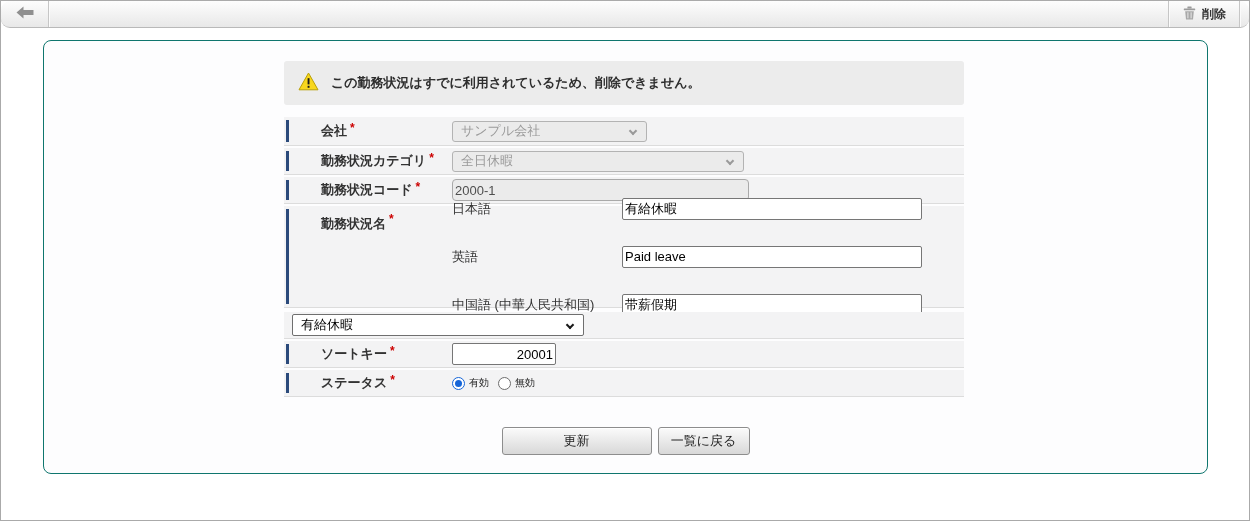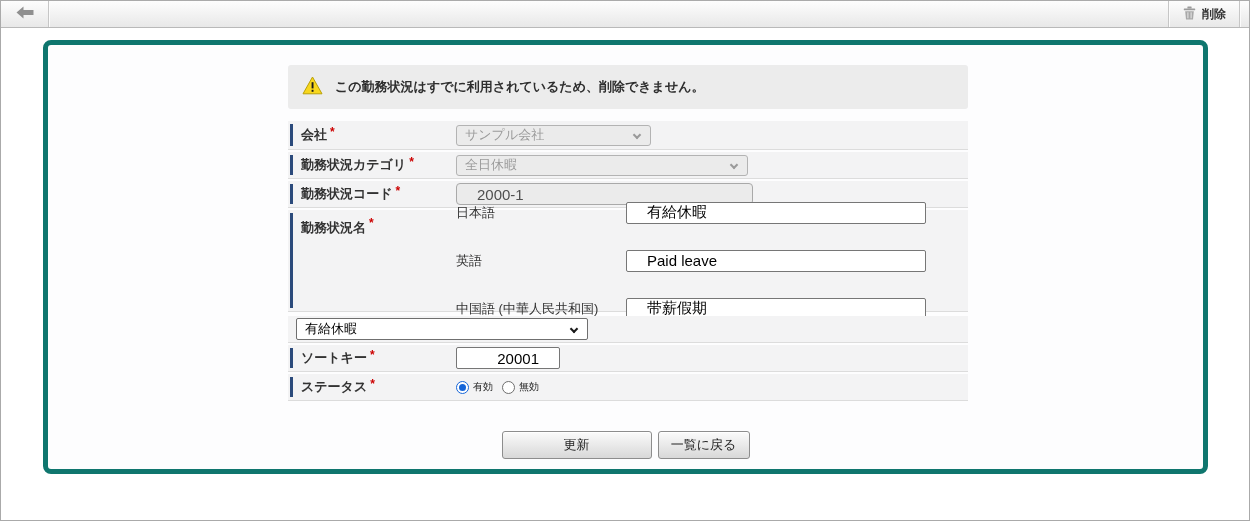--- a/index.html
+++ b/index.html
@@ -6,61 +6,61 @@
   body { margin: 0; background: #fff; font-family: "Liberation Sans", "DejaVu Sans", sans-serif; }
 
   .page { position: relative; width: 1250px; height: 521px; border: 1px solid #aaaaaa; background: #fff; overflow: hidden; }
 
   
   .titlebar { height: 29px; margin-top: 1px; background: linear-gradient(#464646, #161616); color: #fff;
               display: flex; align-items: center; padding: 0 10px; font-size: 15px; font-weight: bold; letter-spacing: 1px; }
 
   
   .toolbar { height: 27px; background: linear-gradient(#fdfdfd, #e8e8e8); border-bottom: 1px solid #b9b9b9;
-             display: flex; align-items: stretch; }
+             display: flex; align-items: stretch; border-radius: 9px; }
   .back-btn { width: 47px; display: flex; align-items: center; justify-content: center; background: transparent; border: none; cursor: pointer; padding: 0; }
   .vsep { width: 0; border-left: 1px solid #c6c6c6; border-right: 1px solid #fbfbfb; }
   .spacer { flex: 1; }
   .del-btn { display: flex; align-items: center; gap: 6px; padding: 0 13px; background: transparent; border: none;
              font-family: inherit; font-weight: bold; font-size: 12px; color: #333; cursor: pointer; }
   .edge-pad { width: 8px; }
 
   
   .content { position: relative; height: 462px; background: #fff; }
   .panel { position: absolute; left: 42px; top: 12px; width: 1165px; height: 434px;
-           background: #fdfdfe; border: 5px solid #0f766e; border-radius: 8px; }
+           background: #fdfdfe; border: 1px solid #0f766e; border-radius: 8px; }
 
   
   .warning { position: absolute; left: 240px; top: 20px; width: 680px; height: 44px; background: #ececec;
              border-radius: 3px; display: flex; align-items: center; padding: 0 14px; gap: 12px; }
   .warn-text { font-size: 13px; font-weight: bold; color: #2e2e2e; }
 
   
   .form { position: absolute; left: 240px; top: 76px; width: 680px; }
   .frow { display: flex; background: #f3f3f4; border-bottom: 1px solid #dcdcdc; margin-bottom: 2px; position: relative; }
   .h29 { height: 29px; } .h27 { height: 27px; } .h102 { height: 102px; }
   .gap4 { margin-bottom: 4px; }
   .flabel { flex: 0 0 160px; display: flex; align-items: center; position: relative; padding-left: 13px; }
   .flabel.top { align-items: flex-start; padding-top: 9px; }
   .bar { position: absolute; left: 2px; top: 3px; bottom: 3px; width: 3px; background: #2b4a7b; }
-  .ltext { font-size: 13px; font-weight: bold; color: #333; }
+  .ltext { font-size: 13px; font-weight: bold; color: #333; margin-left: 24px; }
   .req { color: #cc0000; font-size: 12px; font-weight: bold; margin-left: 3px; position: relative; top: -3px; }
   .fvalue { flex: 1; display: flex; align-items: center; padding-left: 8px; }
 
   
   .selectbox { position: relative; height: 21px; border-radius: 3px; display: flex; align-items: center;
                padding: 0 24px 0 8px; font-size: 13px; }
   .selectbox.disabled { background: #ebebeb; border: 1px solid #b3b3b3; color: #9a9a9a; }
   .selectbox.active { background: #fff; border: 1px solid #6f6f6f; color: #000; border-radius: 2px; height: 22px; }
   .chev { position: absolute; right: 10px; top: 6px; width: 6px; height: 6px;
           border-right: 2px solid #9a9a9a; border-bottom: 2px solid #9a9a9a; transform: rotate(45deg); }
   .chev.dark { border-color: #1a1a1a; top: 7px; }
 
-  .txt { height: 22px; border: 1px solid #767676; border-radius: 2px; font-family: inherit; font-size: 15px;
-         padding: 0 20px; background: #fff; color: #000; }
+  .txt { height: 22px; border: 1px solid #767676; border-radius: 2px; font-family: inherit; font-size: 13px;
+         padding: 0 2px; background: #fff; color: #000; }
   .code-input { width: 297px; background: #ebebeb; border: 1px solid #a9a9a9; border-radius: 4px; color: #4f4f4f; }
   .name-rows { display: flex; flex-direction: column; width: 100%; padding: 5px 0; gap: 18px; }
   .name-row { display: flex; align-items: center; height: 30px; }
   .name-lang { width: 170px; font-size: 13px; color: #333; }
   .name-input { width: 300px; }
   .sort-input { width: 104px; text-align: right; }
 
   .radio-group { display: flex; align-items: center; }
   .radio { width: 13px; height: 13px; border-radius: 50%; display: inline-block; position: relative; background: #fff; margin-right: 4px; cursor: pointer; }
   .radio.on { border: 1px solid #1565d8; }

